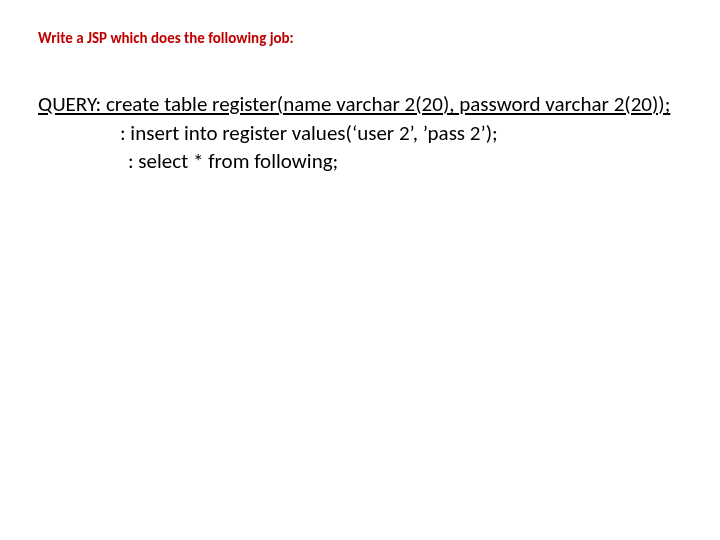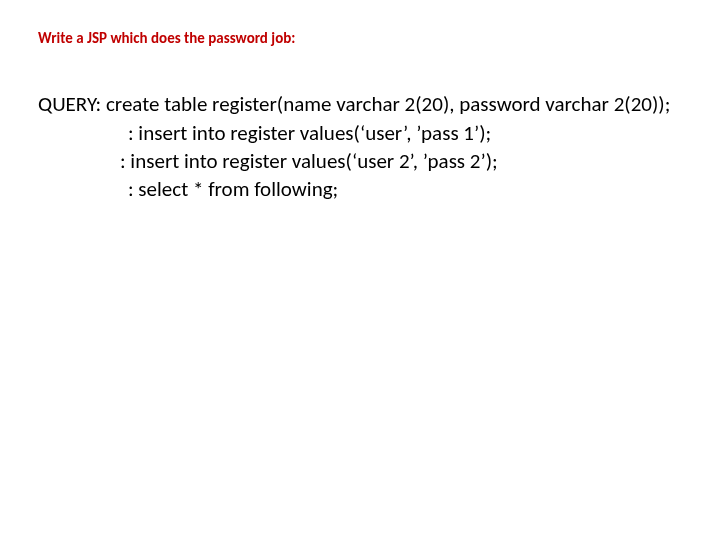--- a/index.html
+++ b/index.html
@@ -32,37 +32,37 @@
     font-size: 21px;
     line-height: 1.35;
     color: #000000;
   }
   .body .row {
     display: block;
   }
   .query-cont {
     padding-left: 26px;
     text-indent: -26px;
+    text-decoration: underline;
   }
   .stmt {
     padding-left: 90px;
   }
   .stmt2 {
     padding-left: 82px;
   }
 </style>
 </head>
 <body>
 
 <div class="slide">
 
   <div class="heading">
-    <span>Write a JSP which does the password job:</span><br>
+    <span>Write a JSP which does the following job:</span><br>
   </div>
 
   <div class="body">
     <div class="row query-cont">QUERY: create table register(name varchar 2(20), password varchar 2(20));</div>
-    <div class="row stmt">: insert into register values(‘user’, ’pass 1’);</div>
     <div class="row stmt2">: insert into register values(‘user 2’, ’pass 2’);</div>
     <div class="row stmt">: select * from following;</div>
   </div>
 
 </div>
 
 </body></html>

